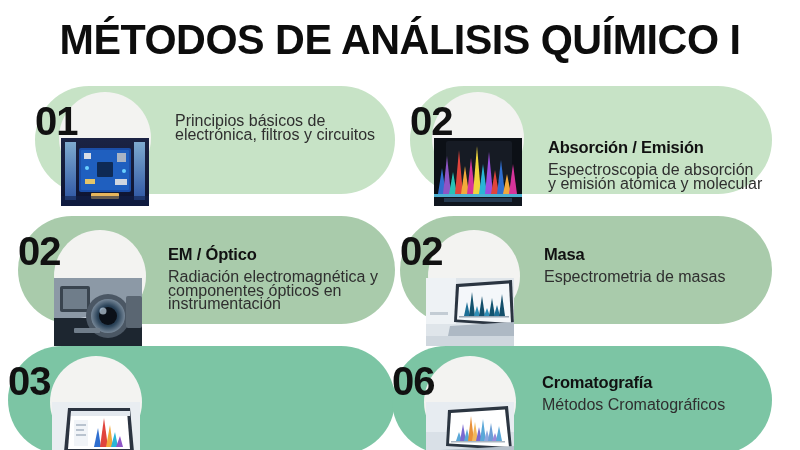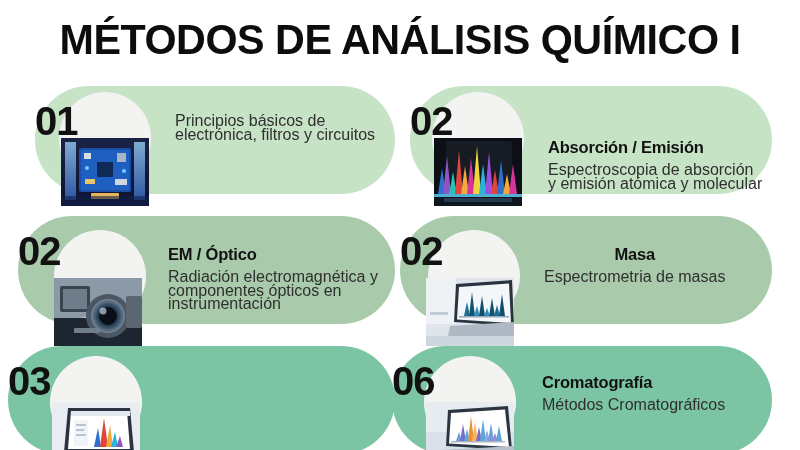--- a/index.html
+++ b/index.html
@@ -111,21 +111,21 @@
   #card2 .thumb{ left:36px; top:62px; }
   #card3 .thumb{ left:44px; top:56px; }
   #card4 .thumb{ left:24px; top:52px; }
   #card5 .thumb{ left:26px; top:62px; }
   #card6 .thumb{ left:34px; top:56px; }
 
   #card1 .txt{ left:140px; top:22px; }
   #card2 .txt{ left:150px; top:28px; }
   #card3 .txt{ left:158px; top:26px; }
   #card4 .txt{ left:138px; top:22px;margin-top:29px; }
-  #card5 .txt{ left:144px; top:28px;text-align:center; }
+  #card5 .txt{ left:144px; top:28px; }
   #card6 .txt{ left:150px; top:26px; }
 
   
   svg.art{ display:block; width:100%; height:100%; }
 </style>
 </head>
 <body style="background: rgb(255, 255, 255);">
 
 <div class="slide-title">MÉTODOS DE ANÁLISIS QUÍMICO I</div>
 

